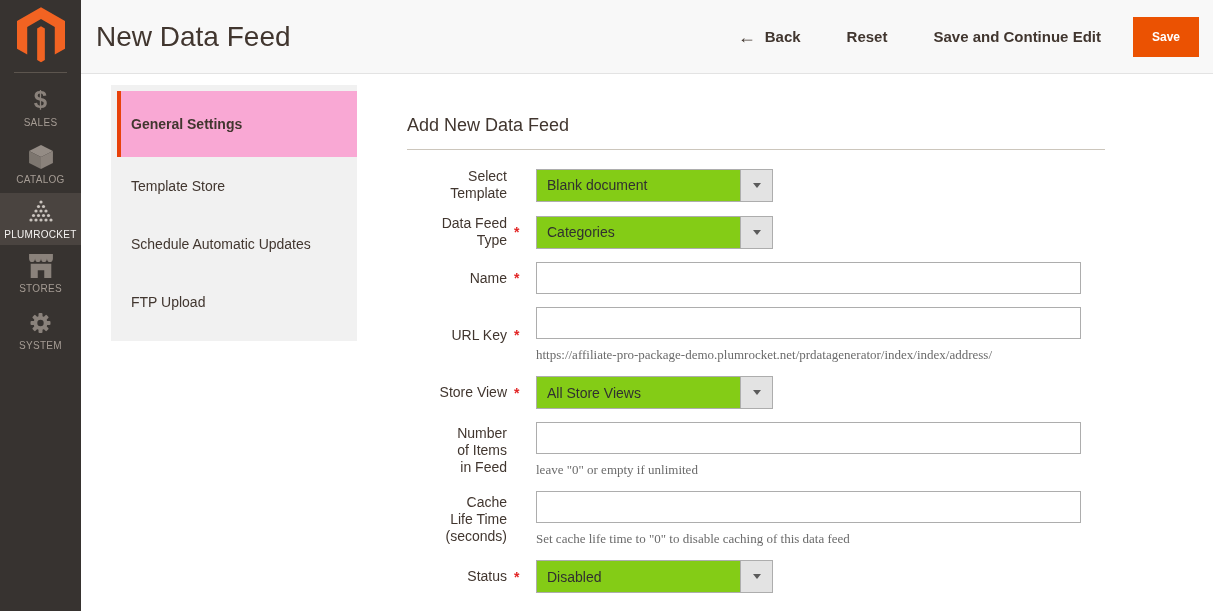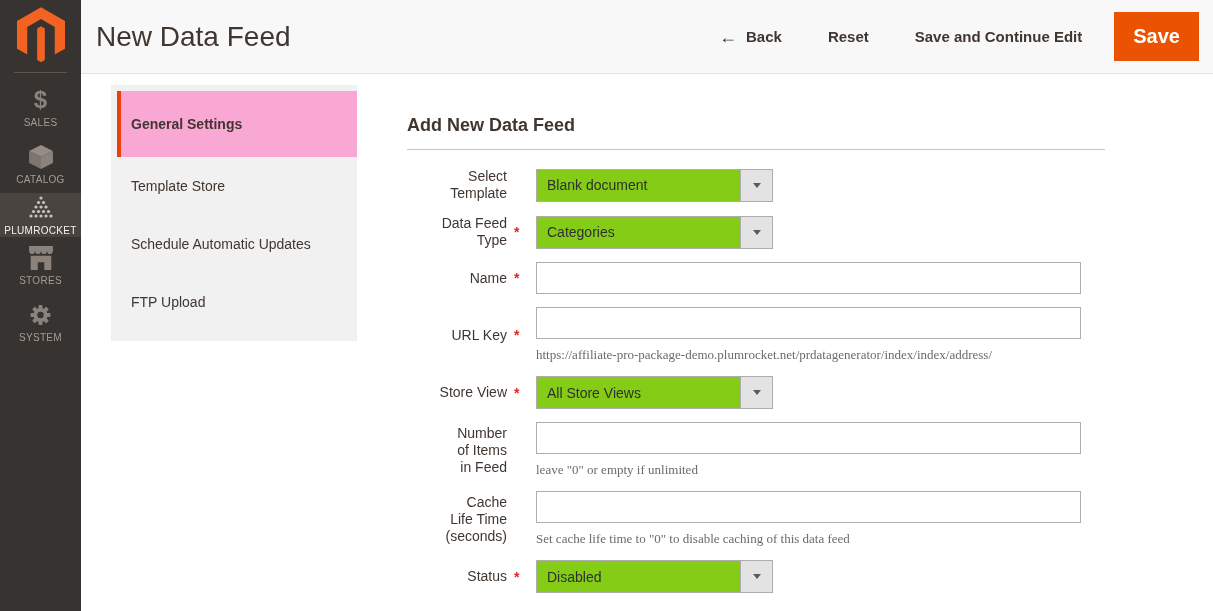--- a/index.html
+++ b/index.html
@@ -16,58 +16,58 @@
   .logo { height:70px; display:flex; align-items:center; justify-content:center; cursor:pointer; }
   .logo-divider { height:1px; background:#5c554e; margin:2px 14px 0; }
   .menu { display:flex; flex-direction:column; margin-top:6px; }
   .menu-item {
     height:57px; display:flex; flex-direction:column; align-items:center;
     justify-content:center; gap:4px; cursor:pointer; width:81px;
   }
   .menu-icon { height:26px; display:flex; align-items:center; justify-content:center;
     color:#8a827b; font-size:24px; font-weight:bold; }
   .menu-label { font-size:10px; letter-spacing:.3px; color:#a59c94; }
-  .menu-item.active { background:#4a4440; height:44px; }
+  .menu-item.active { background:#4a4440; height:52px; }
   .menu-item.active .menu-label { color:#f5f3f1; }
 
   
   .main { flex:1; display:flex; flex-direction:column;border-radius:32px; }
   .page-header {
     height:74px; background:#f8f8f8; border-bottom:1px solid #e3e3e3;
     display:flex; align-items:center; padding:0 14px 0 15px;
   }
   .page-title { font-size:28px; font-weight:400; color:#41362f; margin:0; flex:1; }
   .page-actions { display:flex; align-items:center; gap:46px; }
   .action-text {
     background:none; border:none; padding:0; cursor:pointer;
     font-family:"Liberation Sans", sans-serif; font-size:15px; font-weight:700; color:#41362f;
     display:flex; align-items:center; gap:9px;
   }
   .back-arrow { font-size:18px; font-weight:400; line-height:1; }
   .action-primary {
     background:#eb5202; border:1px solid #eb5202; color:#fff; cursor:pointer;
-    font-family:"Liberation Sans", sans-serif; font-size:20px; font-weight:700;
+    font-family:"Liberation Sans", sans-serif; font-size:12px; font-weight:700;
     padding:12px 18px; margin-left:-14px;
   }
 
   
   .page-content { display:flex; align-items:flex-start; padding-top:11px; background:#fff; }
   .page-nav { width:246px; margin-left:30px; background:#f1f1f1; padding:6px 0 10px; }
   .nav-item {
     height:58px; display:flex; align-items:center; padding-left:20px;
     font-size:14px; color:#41362f; cursor:pointer;
   }
   .nav-item.active {
     background:#f9a8d4; border-left:4px solid #e8420b; margin-left:6px;
     height:66px; font-weight:700; padding-left:10px;
   }
 
   .form-area { width:698px; margin-left:50px; padding-top:30px; }
   .form-heading {
-    font-size:18px; font-weight:700; color:#41362f; margin:0;
+    font-size:18px; font-weight:400; color:#41362f; margin:0;
     padding-bottom:13px; border-bottom:1px solid #ccc6bc;
   }
   .form-rows { margin-top:18px; }
   .form-row { display:flex; align-items:center; margin-bottom:13px; }
   .label-cell {
     width:100px; text-align:right; font-size:14px; font-weight:400;
     color:#41362f; white-space:pre-line; line-height:17px;
   }
   .req-cell { width:29px; padding-left:7px; font-size:14px; font-weight:700; color:#e22626; }
   .control-cell { flex:1; }

